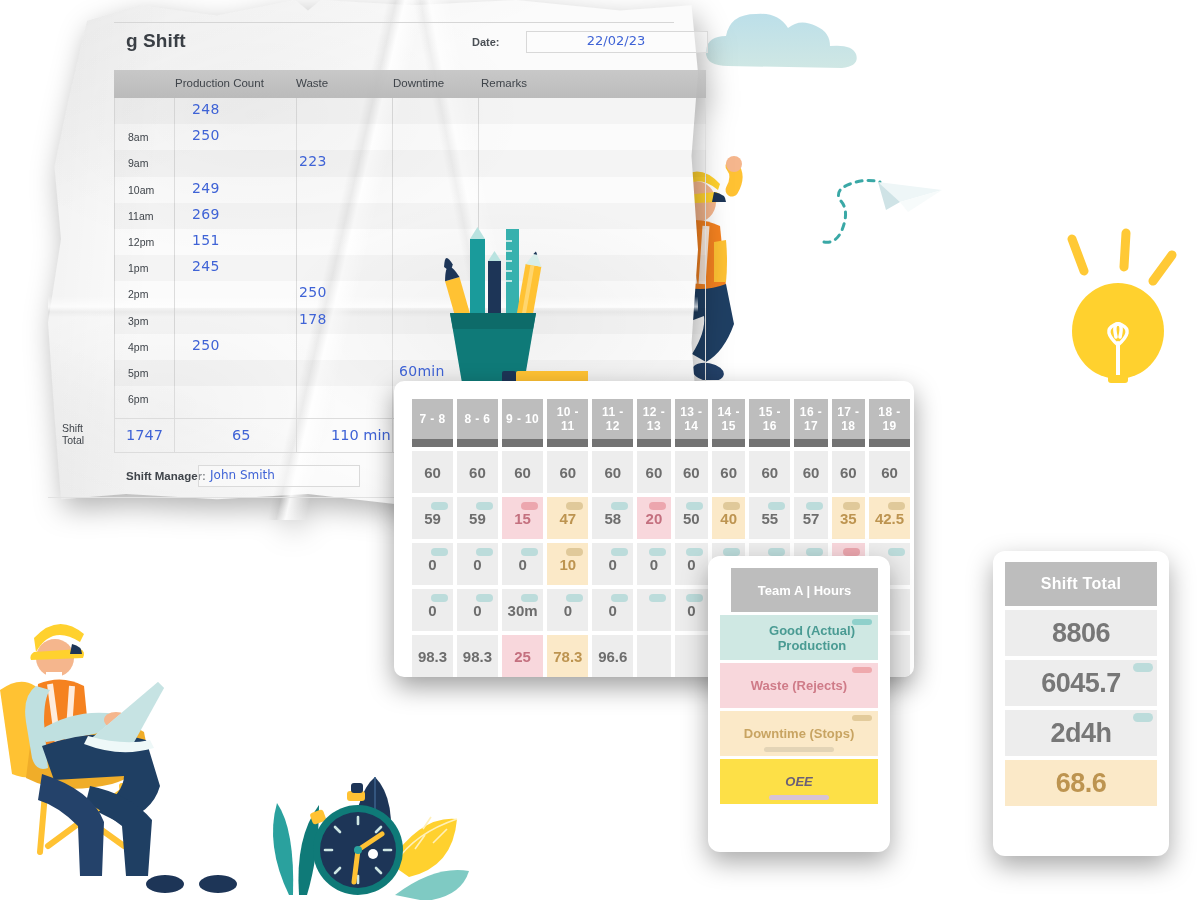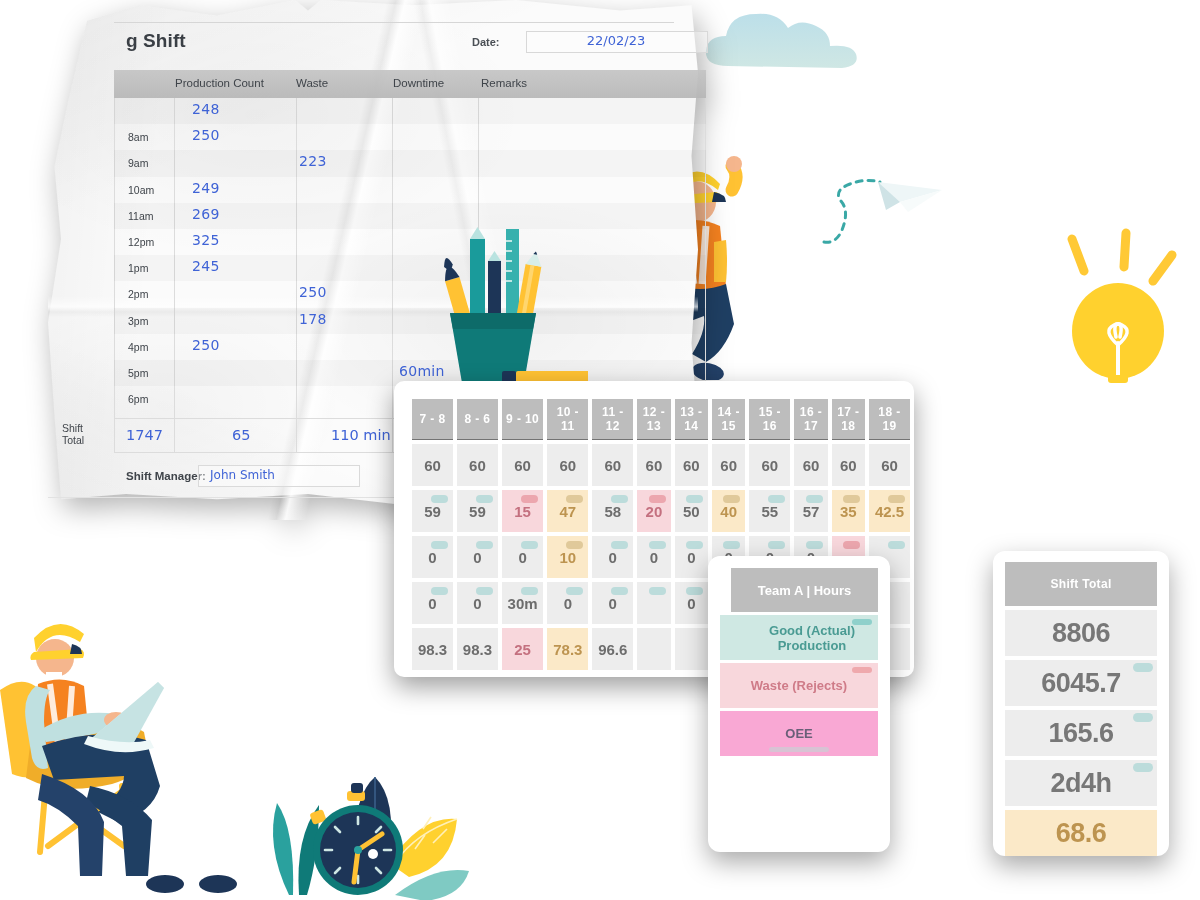--- a/index.html
+++ b/index.html
@@ -120,21 +120,21 @@
   
   .grid-card{
     position:absolute;left:394px;top:381px;width:520px;height:296px;
     background:#ffffff;border-radius:10px;
     box-shadow:0 10px 26px rgba(0,0,0,.38);
     padding:14px 0 10px 14px;box-sizing:border-box;overflow:hidden;
   }
   .grid-tbl{border-collapse:separate;border-spacing:4px;}
   .grid-tbl th{
     background:#bdbdbd;color:#ffffff;font-size:12px;font-weight:700;
-    width:54px;height:38px;text-align:center;border-bottom:1px solid #737373;
+    width:54px;height:38px;text-align:center;border-bottom:8px solid #737373;
     letter-spacing:.4px;
   }
   .grid-tbl td{
     width:54px;height:40px;text-align:center;vertical-align:middle;
     font-size:15px;color:#6d6d6d;font-weight:600;position:relative;
     background:#ededed;
   }
   .grid-tbl td.pink{background:#f8d7dc;color:#c4707f;}
   .grid-tbl td.cream{background:#fbe9c8;color:#bd9450;}
   .badge{position:absolute;right:5px;top:5px;width:17px;height:8px;border-radius:5px;}
@@ -151,37 +151,37 @@
   }
   .leg-row{
     height:45px;margin-bottom:3px;display:flex;align-items:center;justify-content:center;
     font-size:13px;font-weight:700;text-align:center;position:relative;padding:0 6px;box-sizing:border-box;
   }
   .leg-head{background:#bdbdbd;color:#ffffff;height:44px;font-size:13px;font-weight:700;margin-left:11px;}
   .leg-target{background:#a5cadd;color:#3d6f84;}
   .leg-good{background:#cfe8e3;color:#4a9b93;padding-left:32px;}
   .leg-waste{background:#f8d7dc;color:#cf7b88;}
   .leg-down{background:#fbe9c8;color:#c8a462;}
-  .leg-oee{background:#f9a8d4;color:#6a5f78;}
+  .leg-oee{background:#fde047;color:#6a5f78;font-style:italic;}
   .leg-badge{position:absolute;right:6px;top:4px;width:20px;height:6px;border-radius:4px;}
   .leg-ubar{position:absolute;left:50%;transform:translateX(-50%);bottom:4px;width:70px;height:5px;border-radius:3px;}
 
   
   .total-card{
     position:absolute;left:993px;top:551px;width:176px;height:305px;
     background:#ffffff;border-radius:12px;
     box-shadow:0 10px 26px rgba(0,0,0,.34);
     padding:11px 12px;box-sizing:border-box;
   }
   .tot-row{
     height:46px;margin-bottom:4px;display:flex;align-items:center;justify-content:center;
     background:#ededed;color:#777777;font-size:27px;font-weight:700;position:relative;
     letter-spacing:-.5px;
   }
-  .tot-head{background:#bdbdbd;color:#ffffff;font-size:12px;font-weight:700;letter-spacing:.3px;height:44px;}
+  .tot-head{background:#bdbdbd;color:#ffffff;font-size:16px;font-weight:700;letter-spacing:.3px;height:44px;}
   .tot-row.cream{background:#fbe9c8;color:#bd9450;}
   .tot-badge{position:absolute;right:4px;top:3px;width:20px;height:9px;border-radius:5px;background:#bcdcdb;}
 </style>
 </head>
 <body>
 
 <div class="stage">
 
   <svg class="illus cloud" viewBox="0 0 200 72">
     <defs>
@@ -282,21 +282,21 @@
             <span class="v dt"></span>
           </div>
           <div class="frow alt">
             <span class="t">11am</span>
             <span class="v pc">269</span>
             <span class="v wa"></span>
             <span class="v dt"></span>
           </div>
           <div class="frow">
             <span class="t">12pm</span>
-            <span class="v pc">325</span>
+            <span class="v pc">151</span>
             <span class="v wa"></span>
             <span class="v dt"></span>
           </div>
           <div class="frow alt">
             <span class="t">1pm</span>
             <span class="v pc">245</span>
             <span class="v wa"></span>
             <span class="v dt"></span>
           </div>
           <div class="frow">
@@ -479,37 +479,38 @@
   <div class="legend-card">
     <div class="leg-row leg-head">Team A | Hours</div>
     <div class="leg-row leg-good">
       <span class="leg-badge" style="background:#8fd0cb"></span>
       <span>Good (Actual) Production</span>
     </div>
     <div class="leg-row leg-waste">
       <span class="leg-badge" style="background:#efa9ad"></span>
       <span>Waste (Rejects)</span>
     </div>
+    <div class="leg-row leg-down">
+      <span class="leg-badge" style="background:#e3cb9b"></span>
+      <span>Downtime (Stops)</span>
+      <span class="leg-ubar" style="background:#e3d4b6"></span>
+    </div>
     <div class="leg-row leg-oee">
       <span>OEE</span>
       <span class="leg-ubar" style="background:#d8c3d4;width:60px"></span>
     </div>
   </div>
 
   <div class="total-card">
     <div class="tot-row tot-head">Shift Total</div>
     <div class="tot-row">
       <span>8806</span>
     </div>
     <div class="tot-row">
       <span>6045.7</span>
-      <span class="tot-badge"></span>
-    </div>
-    <div class="tot-row">
-      <span>165.6</span>
       <span class="tot-badge"></span>
     </div>
     <div class="tot-row">
       <span>2d4h</span>
       <span class="tot-badge"></span>
     </div>
     <div class="tot-row cream">
       <span>68.6</span>
     </div>
   </div>

